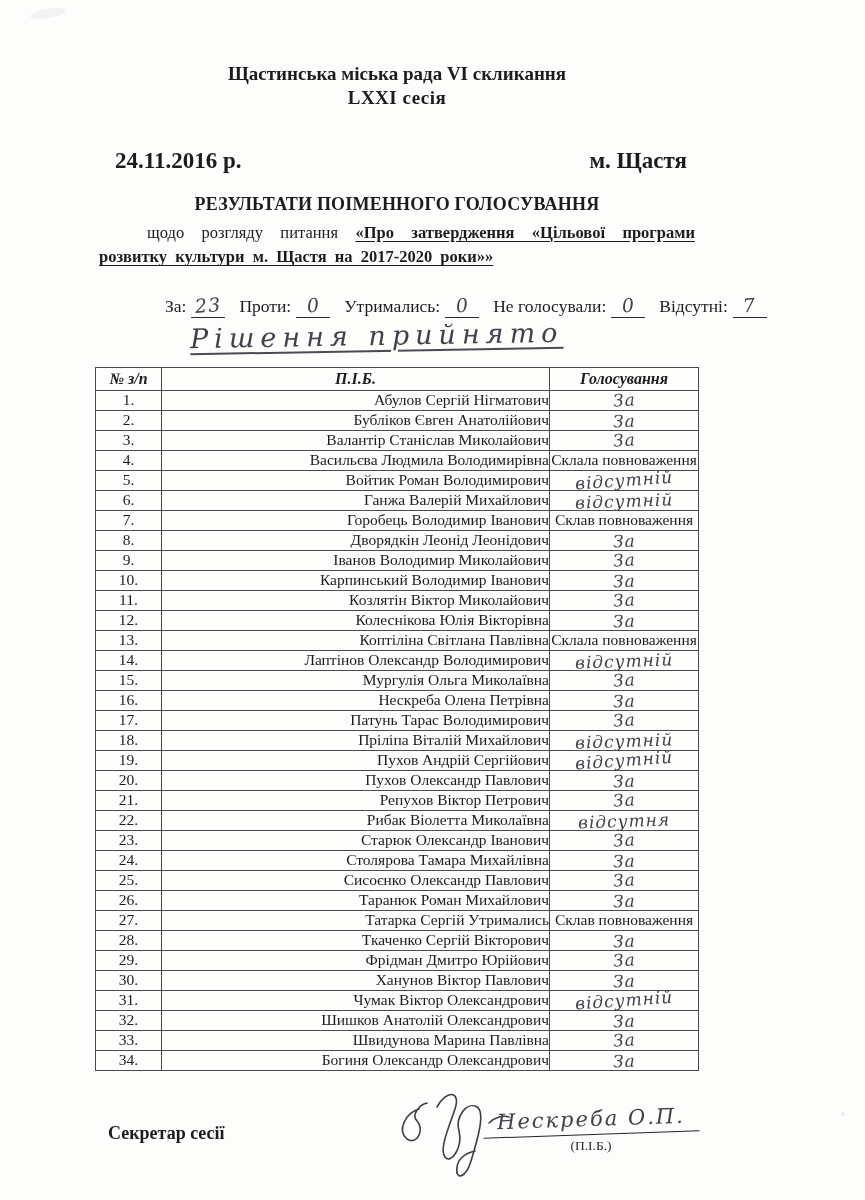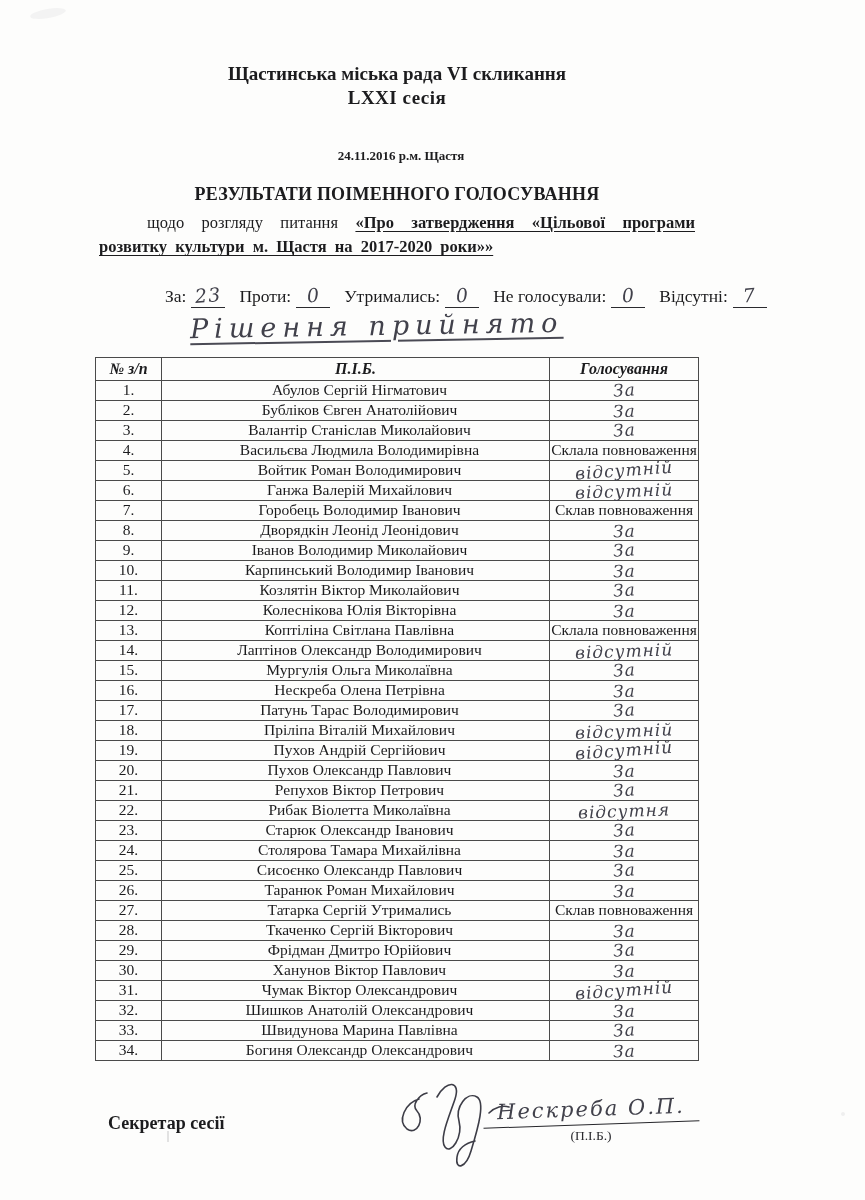--- a/index.html
+++ b/index.html
@@ -10,23 +10,23 @@
     font-family:"Liberation Serif", serif;
     color:#1c1c1e;
     overflow:hidden;
   }
   .doc{position:absolute;left:95px;top:62px;width:604px;}
 
   
   .title-block{text-align:center;font-weight:bold;font-size:19px;line-height:1.25;}
   .session-line{letter-spacing:0.5px;}
   .date-row{
-    display:flex;justify-content:center;
+    display:flex;justify-content:space-between;
     margin-top:38px;padding:0 12px 0 20px;
-    font-weight:bold;font-size:13px;
+    font-weight:bold;font-size:23px;
   }
   .results-title{text-align:center;font-weight:bold;font-size:18px;margin-top:20px;letter-spacing:0.2px;}
   .question{
     margin:6px 4px 0 4px;font-size:16.5px;line-height:1.5;
     text-align:justify;text-indent:48px;word-spacing:4px;
   }
   .question .q-quoted{font-weight:bold;text-decoration:underline;text-underline-offset:3px;}
 
   
   .summary-row{
@@ -57,21 +57,21 @@
     table-layout:fixed;
   }
   .vote-table th,.vote-table td{border:1px solid #4a4a4a;}
   .vote-table th{
     font-style:italic;font-weight:bold;font-size:16px;height:22px;padding:0;
   }
   .vote-table td{height:19px;font-size:15.5px;padding:0;line-height:1.1;}
   .col-num{width:66px;}
   .col-name{width:388px;}
   .td-num{text-align:center;}
-  .td-name{text-align:center;padding-left:8px !important;}
+  .td-name{text-align:right;padding-left:8px !important;}
   .td-vote{text-align:center;overflow:visible;}
   .hw-vote{
     font-size:17px;display:inline-block;white-space:nowrap;
     transform:rotate(-4deg);letter-spacing:1px;
   }
   .vote-table tr:nth-child(even) .hw-vote{transform:rotate(-2deg) translateY(1px);}
   .print-vote{font-size:15.5px;}
 
   
   .footer{position:relative;margin-top:30px;height:110px;}

